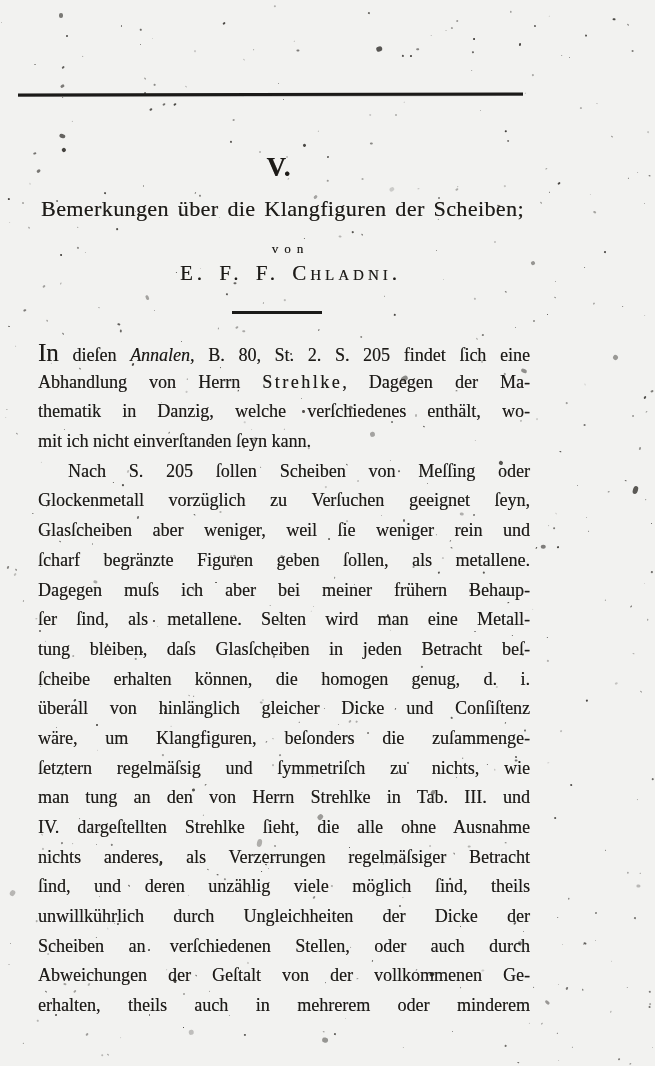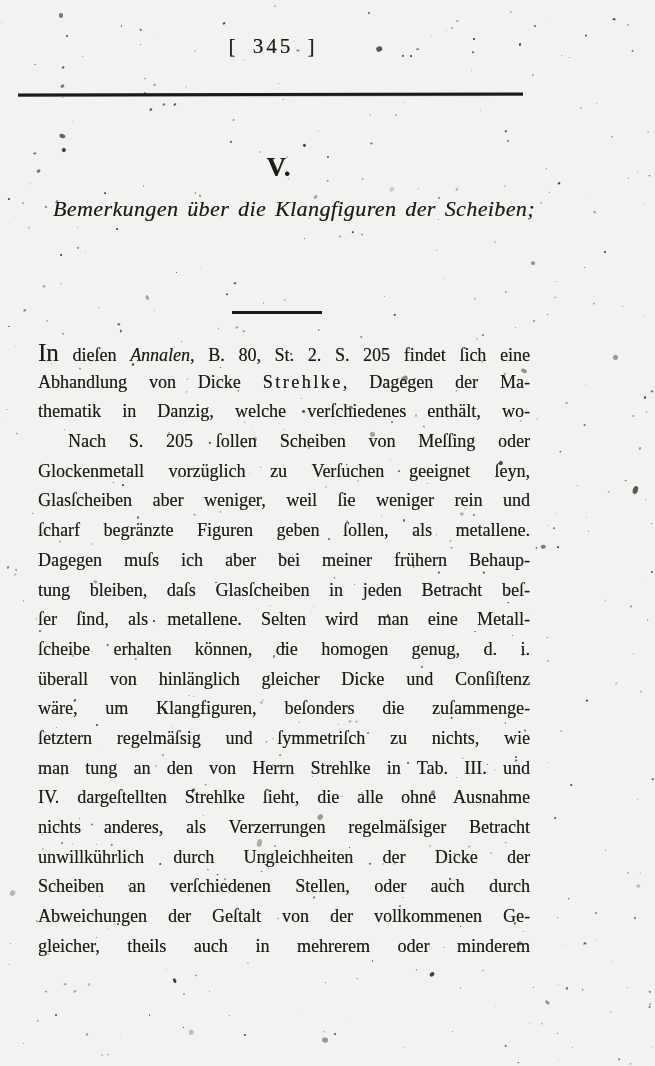--- a/index.html
+++ b/index.html
@@ -20,21 +20,21 @@
     position:absolute;top:93px;left:18px;width:505px;height:3px;
     background:#1b1a18;transform:rotate(-0.12deg);
     box-shadow:0 0.5px 0 rgba(27,26,24,.4);
   }
   .section-number{
     position:absolute;top:152px;left:38px;width:482px;
     text-align:center;font-size:27px;font-weight:bold;letter-spacing:1px;
   }
   .article-title{
     position:absolute;top:196px;left:30px;width:505px;
-    text-align:right;font-style:italic;font-size:22px;word-spacing:3px;letter-spacing:0.4px;
+    text-align:center;font-size:22px;word-spacing:3px;letter-spacing:0.4px;
   }
   .byline{
     position:absolute;top:241px;left:38px;width:505px;
     text-align:center;font-size:13px;letter-spacing:6px;
   }
   .author-name{
     position:absolute;top:261px;left:38px;width:505px;
     text-align:center;font-size:21px;font-variant:small-caps;letter-spacing:4px;word-spacing:4px;
   }
   .title-rule{
@@ -62,57 +62,60 @@
   .speckle-layer i{
     position:absolute;background:#26231f;border-radius:45%;
     display:block;
   }
 </style>
 </head>
 <body>
 
 <div class="page">
 
-  <div class="page-number ink">[ 345 ]</div>
 
   <div class="header-rule"></div>
 
   <div class="section-number ink">V.</div>
 
   <div class="article-title ink">Bemerkungen über die Klangfiguren der Scheiben;</div>
 
-
+  <div class="byline ink">von</div>
+
+  <div class="author-name ink">E. F. F. Chladni.</div>
 
   <div class="title-rule"></div>
 
   <div class="text-block ink">
       <div class="para">
         <div class="line"><span class="lead">In</span><span> dieſen </span><span class="it">Annalen,</span><span> B. 80, St. 2. S. 205 findet ſich eine</span></div>
-        <div class="line"><span>Abhandlung von Dicke </span><span class="sp">Strehlke</span><span>, Dagegen der Ma-</span></div>
+        <div class="line"><span>Abhandlung von Herrn </span><span class="sp">Strehlke</span><span>, Dagegen der Ma-</span></div>
         <div class="line"><span>thematik in Danzig, welche verſchiedenes enthält, wo-</span></div>
+        <div class="line pend"><span>mit ich nicht einverſtanden ſeyn kann.</span></div>
       </div>
       <div class="para">
         <div class="line ind"><span>Nach S. 205 ſollen Scheiben von Meſſing oder</span></div>
         <div class="line"><span>Glockenmetall vorzüglich zu Verſuchen geeignet ſeyn,</span></div>
         <div class="line"><span>Glasſcheiben aber weniger, weil ſie weniger rein und</span></div>
         <div class="line"><span>ſcharf begränzte Figuren geben ſollen, als metallene.</span></div>
         <div class="line"><span>Dagegen muſs ich aber bei meiner frühern Behaup-</span></div>
+        <div class="line"><span>ſer ſind, als metallene.  Selten wird man eine Metall-</span></div>
         <div class="line"><span>tung bleiben, daſs Glasſcheiben in jeden Betracht beſ-</span></div>
-        <div class="line"><span>ſer ſind, als metallene.  Selten wird man eine Metall-</span></div>
         <div class="line"><span>ſcheibe erhalten können, die homogen genug, d. i.</span></div>
         <div class="line"><span>überall von hinlänglich gleicher Dicke und Conſiſtenz</span></div>
         <div class="line"><span>wäre, um Klangfiguren, beſonders die zuſammenge-</span></div>
         <div class="line"><span>ſetztern regelmäſsig und ſymmetriſch zu nichts, wie</span></div>
         <div class="line"><span>man tung an den von Herrn Strehlke in Tab. III. und</span></div>
         <div class="line"><span>IV. dargeſtellten Strehlke ſieht, die alle ohne Ausnahme</span></div>
         <div class="line"><span>nichts anderes, als Verzerrungen regelmäſsiger Betracht</span></div>
+        <div class="line"><span>ſind, und deren unzählig viele möglich ſind, theils</span></div>
         <div class="line"><span>unwillkührlich durch Ungleichheiten der Dicke der</span></div>
         <div class="line"><span>Scheiben an verſchiedenen Stellen, oder auch durch</span></div>
         <div class="line"><span>Abweichungen der Geſtalt von der vollkommenen Ge-</span></div>
-        <div class="line"><span>gleicher,  theils auch in mehrerem oder minderem</span></div>
+        <div class="line"><span>erhalten,  theils auch in mehrerem oder minderem</span></div>
       </div>
     </div>
 
   <div class="speckle-layer">
       <i style="left: 150.1px; top: 107.7px; width: 1.9px; height: 2.8px; opacity: 0.75; transform: rotate(52deg);"></i>
       <i style="left: 443.3px; top: 278.8px; width: 1.4px; height: 1.4px; opacity: 0.27; transform: rotate(2deg);"></i>
       <i style="left: 539.9px; top: 201.8px; width: 1.6px; height: 1.4px; opacity: 0.53; transform: rotate(51deg);"></i>
       <i style="left: 643.8px; top: 582.7px; width: 1px; height: 1.1px; opacity: 0.18; transform: rotate(63deg);"></i>
       <i style="left: 438px; top: 218.6px; width: 0.9px; height: 0.8px; opacity: 0.56; transform: rotate(117deg);"></i>
       <i style="left: 558px; top: 983.7px; width: 1.3px; height: 1.1px; opacity: 0.34; transform: rotate(7deg);"></i>

